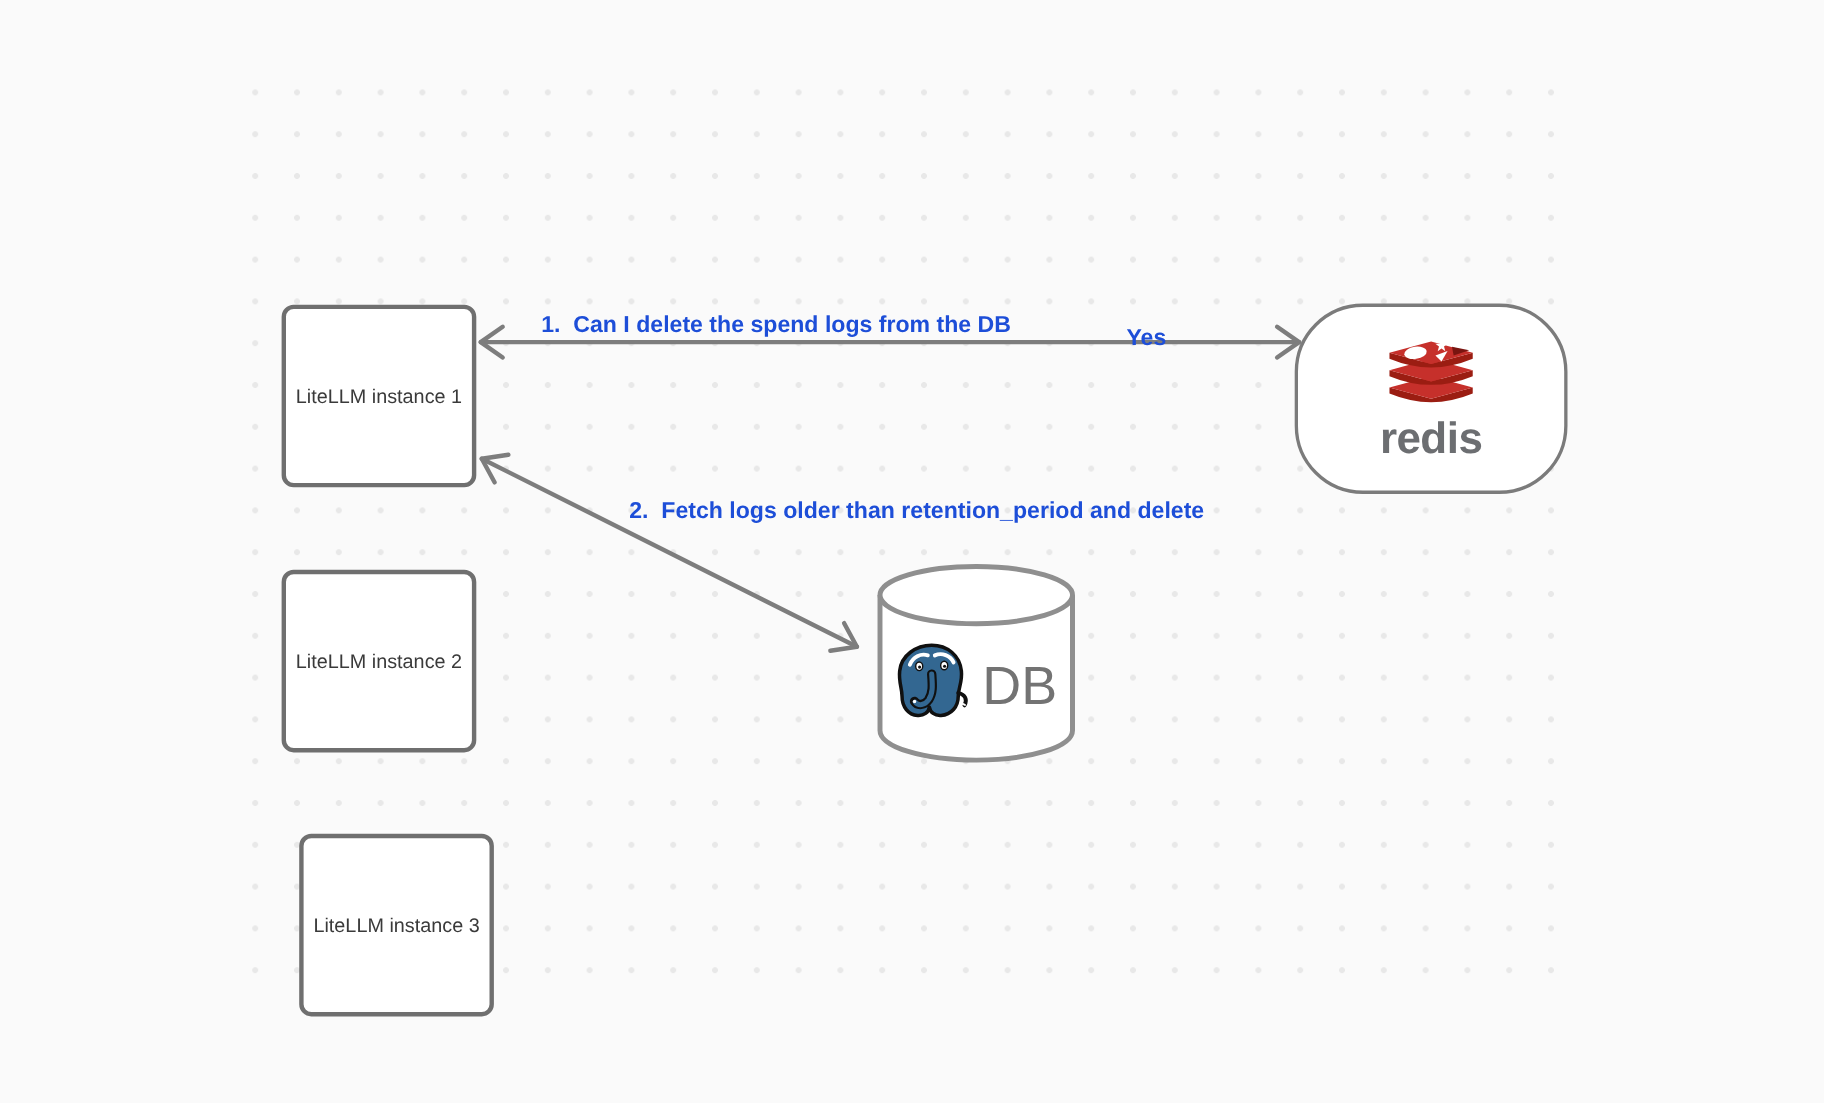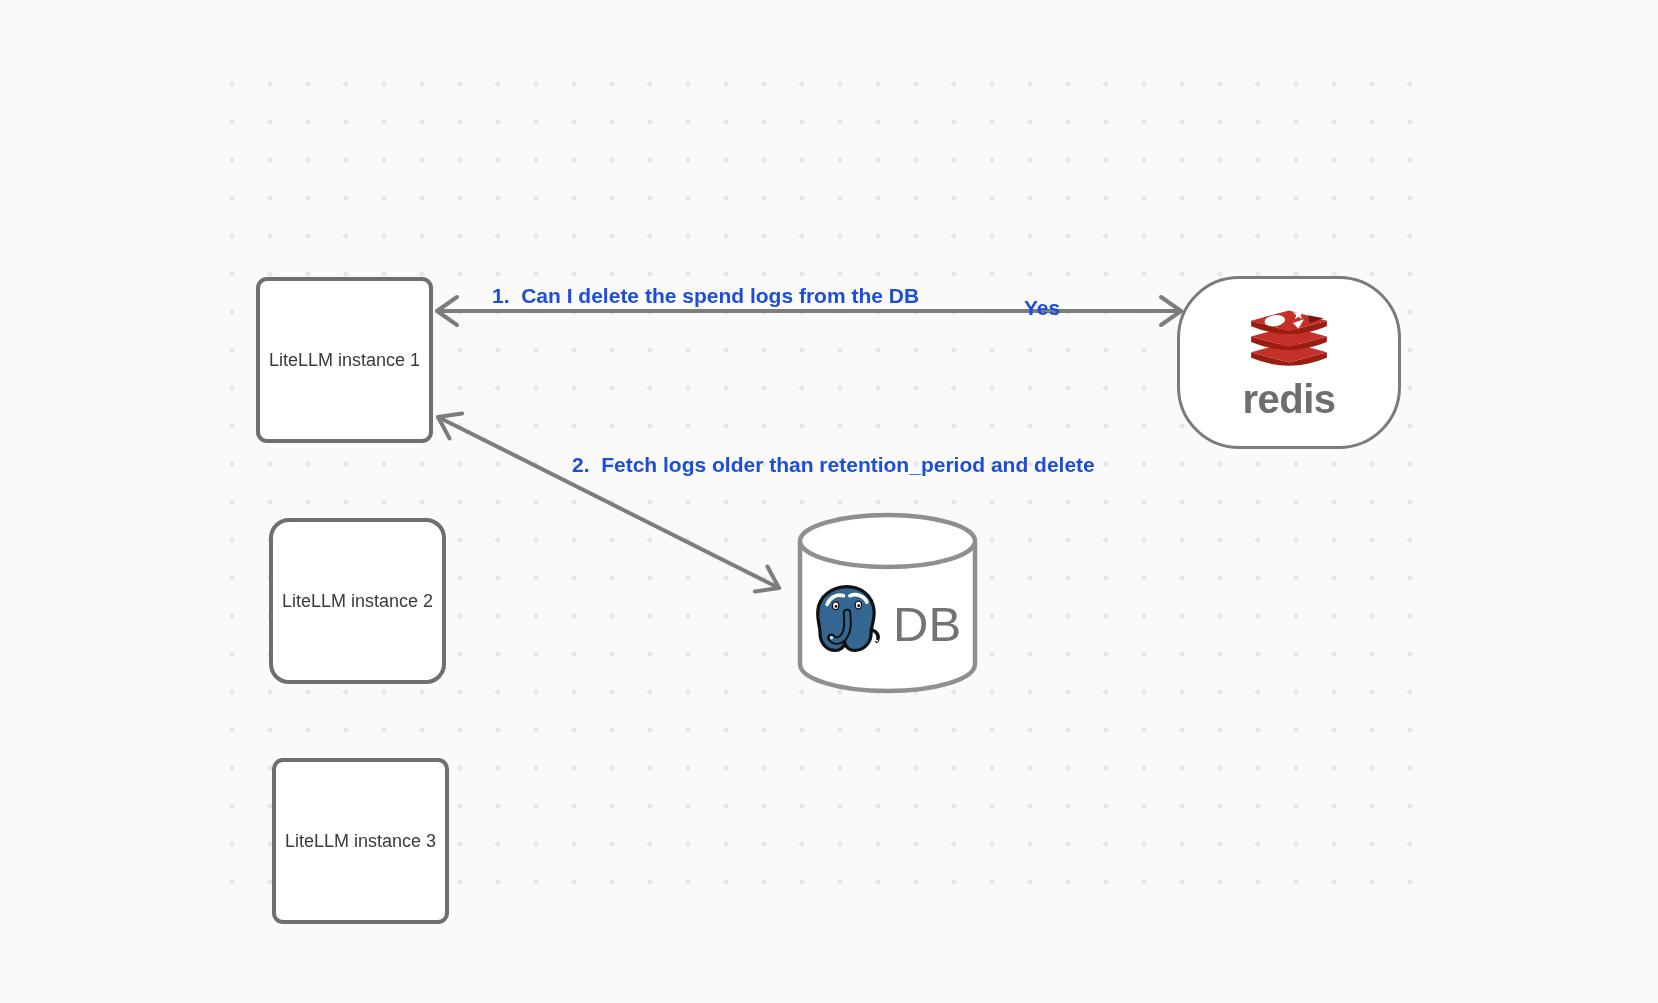--- a/index.html
+++ b/index.html
@@ -21,25 +21,25 @@
     position:absolute;
     width:177px;height:166px;
     box-sizing:border-box;
     border:4px solid #6f6f6f;
     border-radius:11px;
     background:#ffffff;
     display:flex;align-items:center;justify-content:center;
     color:#3a3a3a;font-size:18px;
   }
   .inst-1{left:256px;top:277px;}
-  .inst-2{left:269px;top:518px;border-radius:20px;}
+  .inst-2{left:256px;top:518px;}
   .inst-3{left:272px;top:758px;}
   .redis-node{
     position:absolute;left:1177px;top:276px;
-    width:224px;height:173px;
+    width:248px;height:173px;
     box-sizing:border-box;
     border:3.5px solid #7b7b7b;
     border-radius:62px;
     background:#ffffff;
     display:flex;flex-direction:column;align-items:center;justify-content:center;
     gap:2px;
   }
   .redis-word{
     font-size:40px;font-weight:bold;color:#6c6e71;
     line-height:1;letter-spacing:-0.5px;

